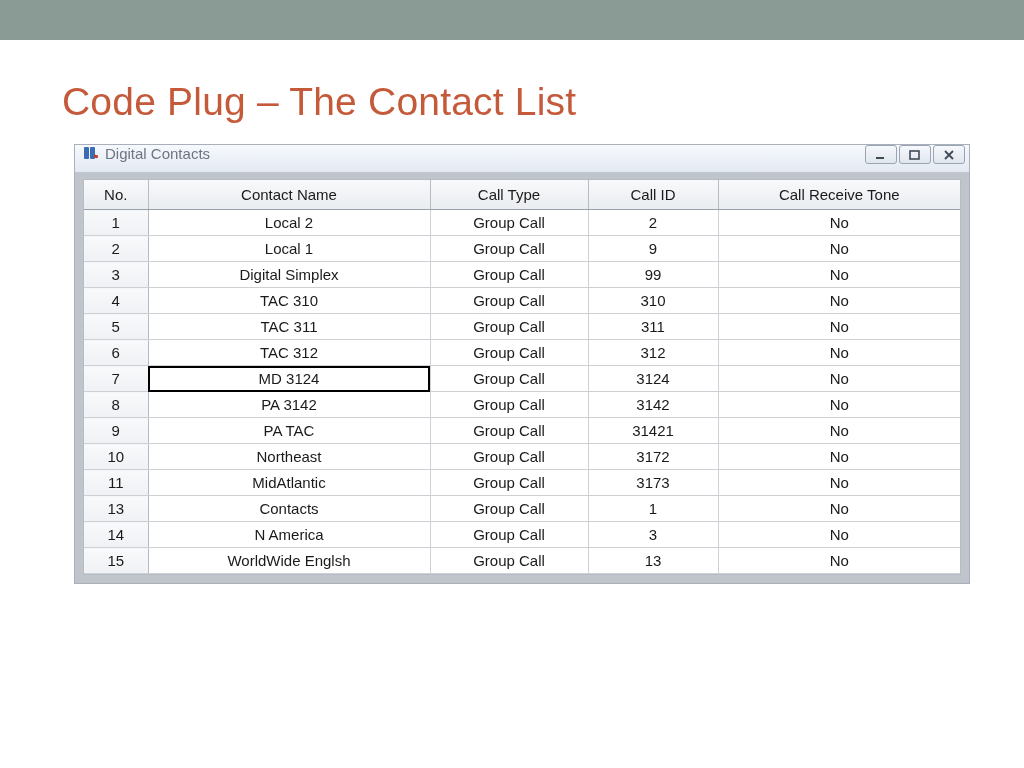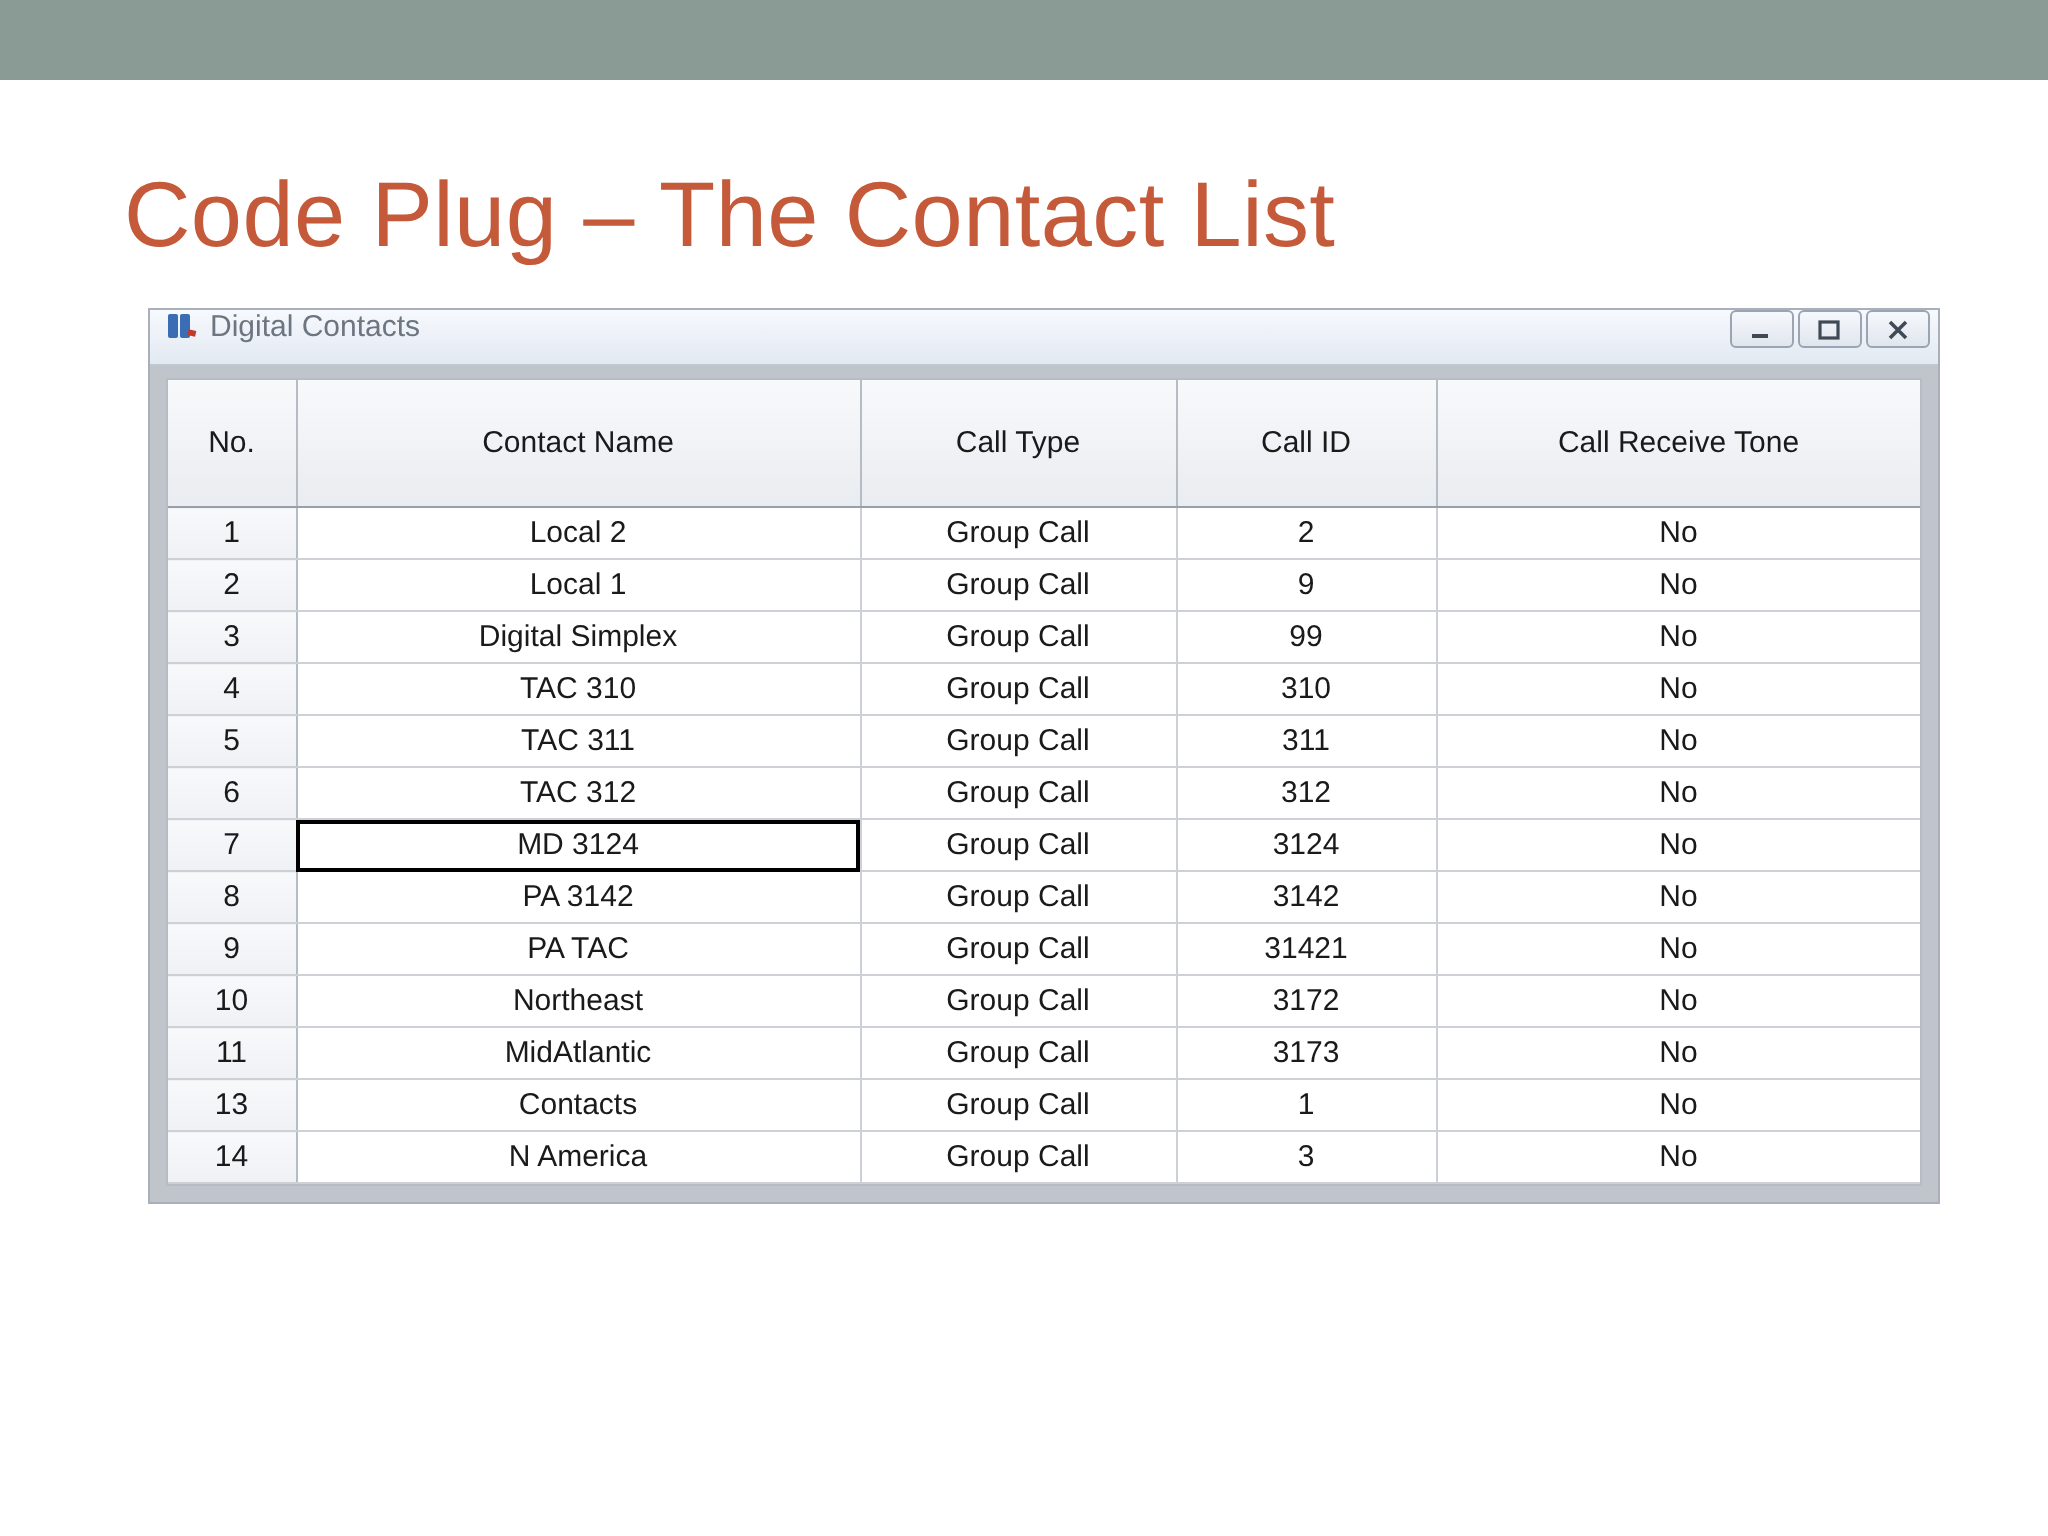--- a/index.html
+++ b/index.html
@@ -9,21 +9,21 @@
       background: #ffffff;
       font-family: "Segoe UI", Tahoma, sans-serif;
       overflow: hidden;
     }
     .top-band {
       width: 100%;
       height: 40px;
       background: #8a9b96;
     }
     .slide-heading {
-      font-size: 46px;
+      font-size: 39px;
       font-weight: 400;
       color: #c45a3a;
       margin: 40px 0 20px 62px;
       letter-spacing: 0.2px;
     }
     .window-wrap {
       margin: 0 54px 0 74px;
       border: 1px solid #a9b0b9;
       background: #bfc5cb;
       padding: 0 0 8px 0;
@@ -74,21 +74,21 @@
       border-collapse: collapse;
       table-layout: fixed;
     }
     thead th {
       background: linear-gradient(#f8f9fb, #e9ecf0);
       border-right: 1px solid #b6bcc4;
       border-bottom: 1px solid #9aa0a8;
       font-weight: 400;
       font-size: 15px;
       color: #1a1a1a;
-      padding: 23px 4px;
+      padding: 6px 4px;
       text-align: center;
       margin-left: 44px;
     }
     thead th:last-child { border-right: none; }
     tbody td {
       border-right: 1px solid #cdd1d6;
       border-bottom: 1px solid #cdd1d6;
       font-size: 15px;
       color: #1a1a1a;
       padding: 3px 4px;
@@ -249,16 +249,23 @@
             <td>1</td>
             <td>No</td>
           </tr>
           <tr>
             <td class="rowno">14</td>
             <td class="contact-name-cell">N America</td>
             <td>Group Call</td>
             <td>3</td>
             <td>No</td>
           </tr>
+          <tr>
+            <td class="rowno">15</td>
+            <td class="contact-name-cell">WorldWide Englsh</td>
+            <td>Group Call</td>
+            <td>13</td>
+            <td>No</td>
+          </tr>
         </tbody>
     </table>
   </div>
 </div>
 
 </body></html>

